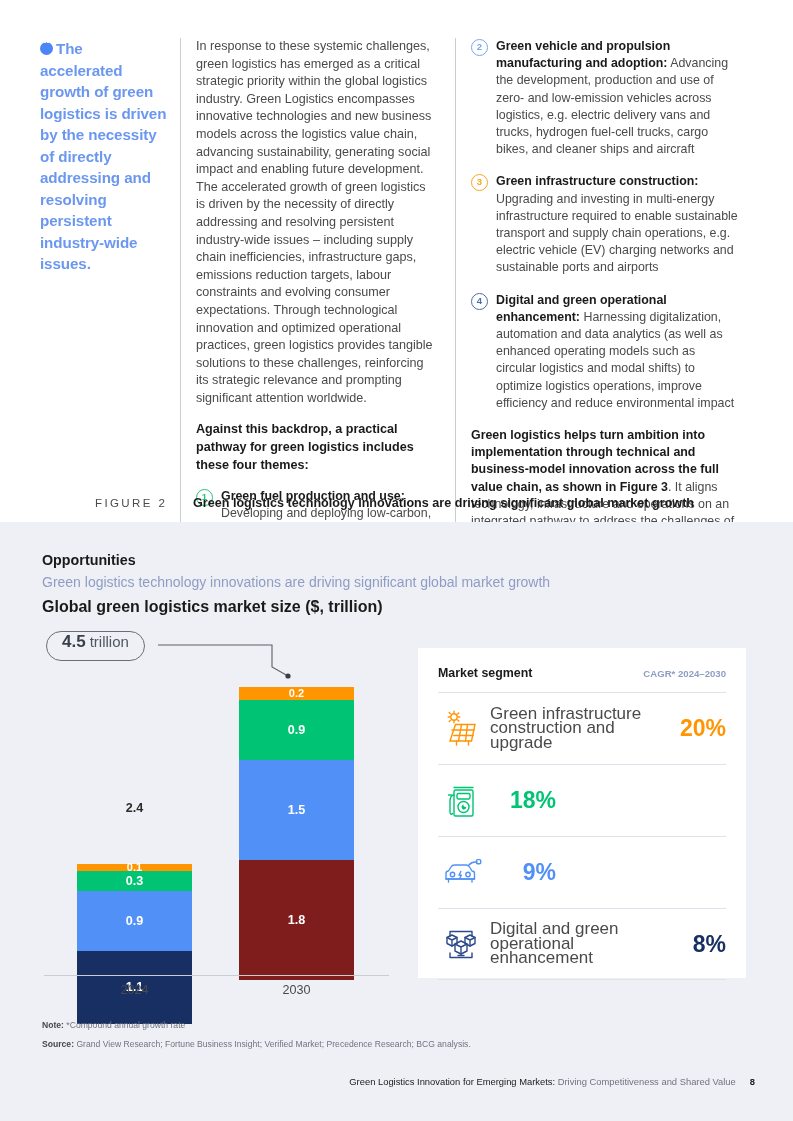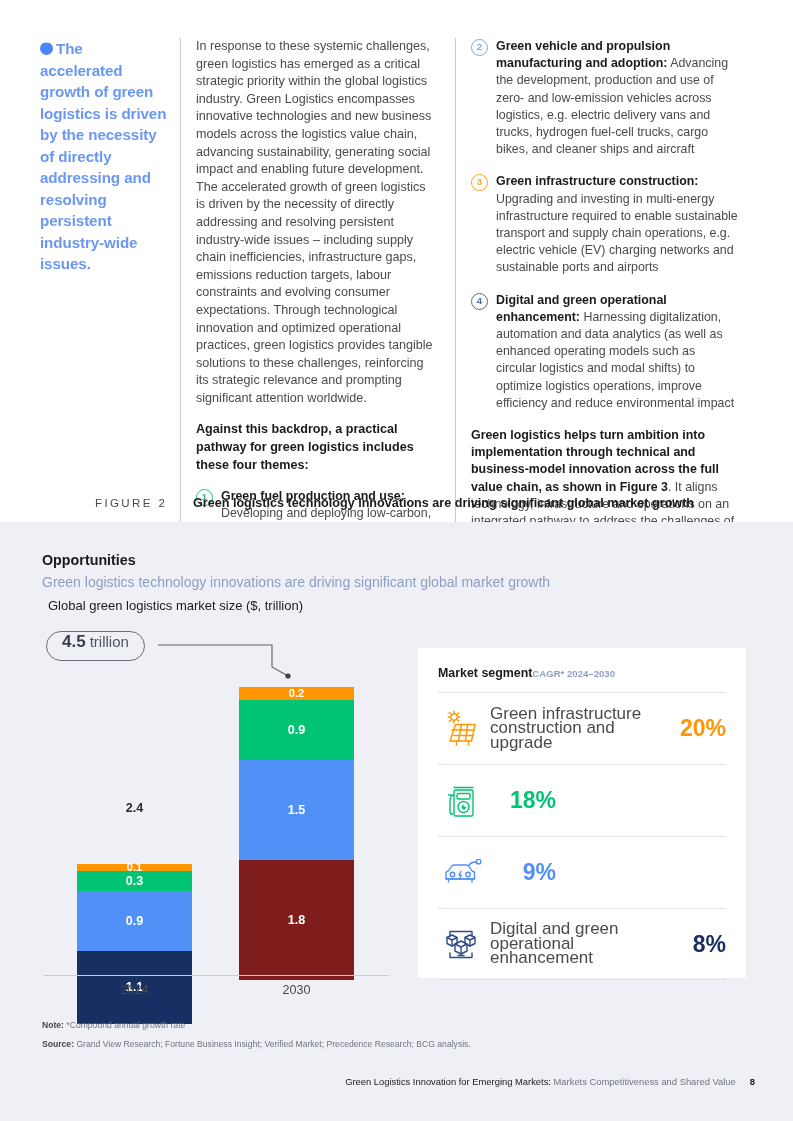--- a/index.html
+++ b/index.html
@@ -54,21 +54,21 @@
   .figlabel{position:absolute;left:95px;font-size:11.5px;letter-spacing:2.4px;
      color:#4a4a4a;font-weight:400;}
   .figrule{position:absolute;left:181px;top:489px;width:1px;height:29px;background:#b9bcc3;}
   .figtitle{position:absolute;left:193px;font-size:12.6px;font-weight:700;color:#1a1a1a;}
 
   
   .panel{position:absolute;left:0;top:522px;width:793px;height:599px;background:#eef0f5;}
 
   .opp-title{position:absolute;left:42px;top:552px;font-size:14.3px;font-weight:700;color:#1a1a1a;}
   .opp-sub{position:absolute;left:42px;top:574px;font-size:14px;color:#8e9dc4;}
-  .chart-h{position:absolute;left:48px;top:598px;font-size:13px;font-weight:400;color:#1a1a1a;}
+  .chart-h{position:absolute;left:42px;top:598px;font-size:16px;font-weight:700;color:#1a1a1a;}
 
   
   .callout{position:absolute;left:46px;top:631px;height:28px;padding:0 15px;
      border:1.6px solid #6a6f7d;border-radius:16px;display:flex;align-items:baseline;
      background:#eef0f5;}
   .callout .big{font-size:17px;font-weight:700;color:#3a3f4d;}
   .callout .small{font-size:15px;color:#4f5563;margin-left:4px;}
   .leader{position:absolute;left:0;top:620px;width:400px;height:80px;pointer-events:none;}
 
   
@@ -82,21 +82,21 @@
   .bartotal{position:absolute;font-size:12.6px;font-weight:700;color:#2a2a2a;
        text-align:center;width:115px;}
   .xlab{position:absolute;top:983px;width:115px;text-align:center;
        font-size:12.6px;color:#4a4a4a;}
   .xlab-2024{left:77px;}
   .xlab-2030{left:239px;}
 
   
   .card{position:absolute;left:418px;top:648px;width:328px;height:330px;
      background:#fff;box-sizing:border-box;padding:18px 20px 0 20px;}
-  .card-head{display:flex;justify-content:flex-start;align-items:baseline;
+  .card-head{display:flex;justify-content:space-between;align-items:baseline;
      padding-bottom:12px;}
   .card-head .h1{font-size:12.4px;font-weight:700;color:#1a1a1a;}
   .card-head .h2{font-size:9.6px;font-weight:700;color:#8e9dc4;}
   .crow{display:flex;align-items:center;border-top:1px solid #dfe2ea;
      height:72px;box-sizing:border-box;}
   .crow:last-child{border-bottom:1px solid #dfe2ea;}
   .cicon{flex:0 0 46px;height:46px;display:flex;align-items:center;justify-content:center;}
   .clabel{flex:1;font-size:17px;line-height:14.6px;color:#4a4a4a;padding-left:6px;}
   .cval{flex:0 0 72px;text-align:right;font-size:23px;font-weight:700;}
 
@@ -279,15 +279,15 @@
       <div class="clabel">
         <div>Digital and green</div>
         <div>operational enhancement</div>
       </div>
       <div class="cval" style="color:#172F63">8%</div>
     </div>
   </div>
 
   <div class="note"><b>Note:</b><span> *Compound annual growth rate</span></div>
   <div class="source"><b>Source:</b><span> Grand View Research; Fortune Business Insight; Verified Market; Precedence Research; BCG analysis.</span></div>
-  <div class="footer"><b>Green Logistics Innovation for Emerging Markets:</b><span> Markets Competitiveness and Shared Value</span><span class="pageno">8</span></div>
+  <div class="footer"><b>Green Logistics Innovation for Emerging Markets:</b><span> Driving Competitiveness and Shared Value</span><span class="pageno">8</span></div>
 
 </div>
 
 </body></html>

